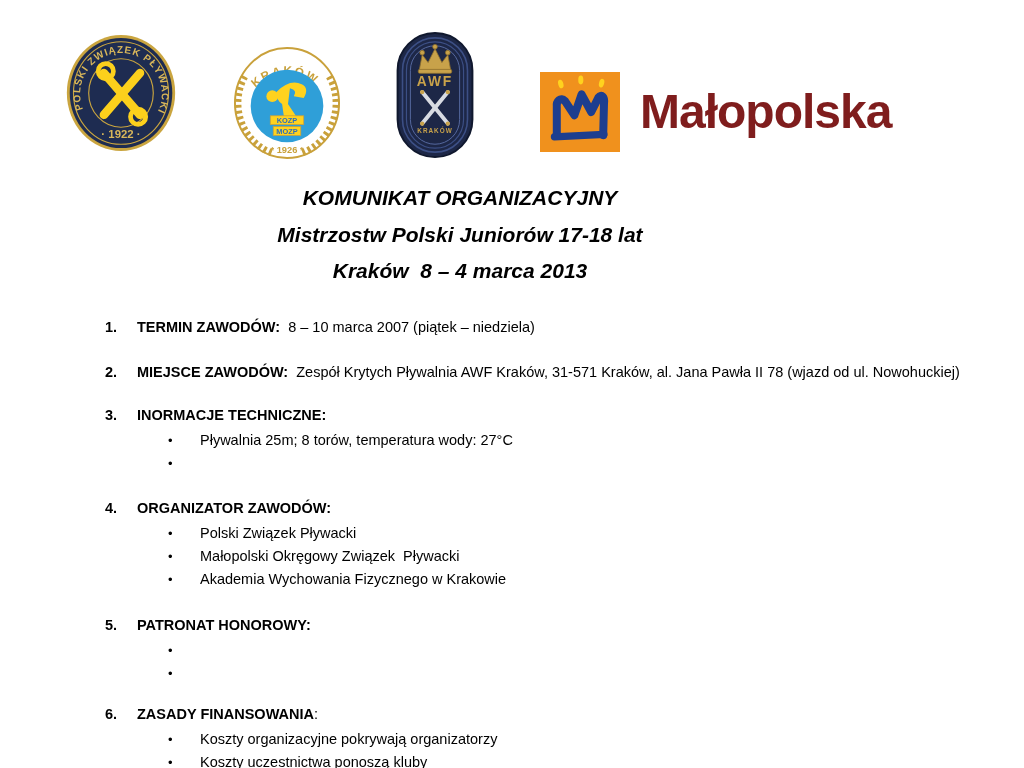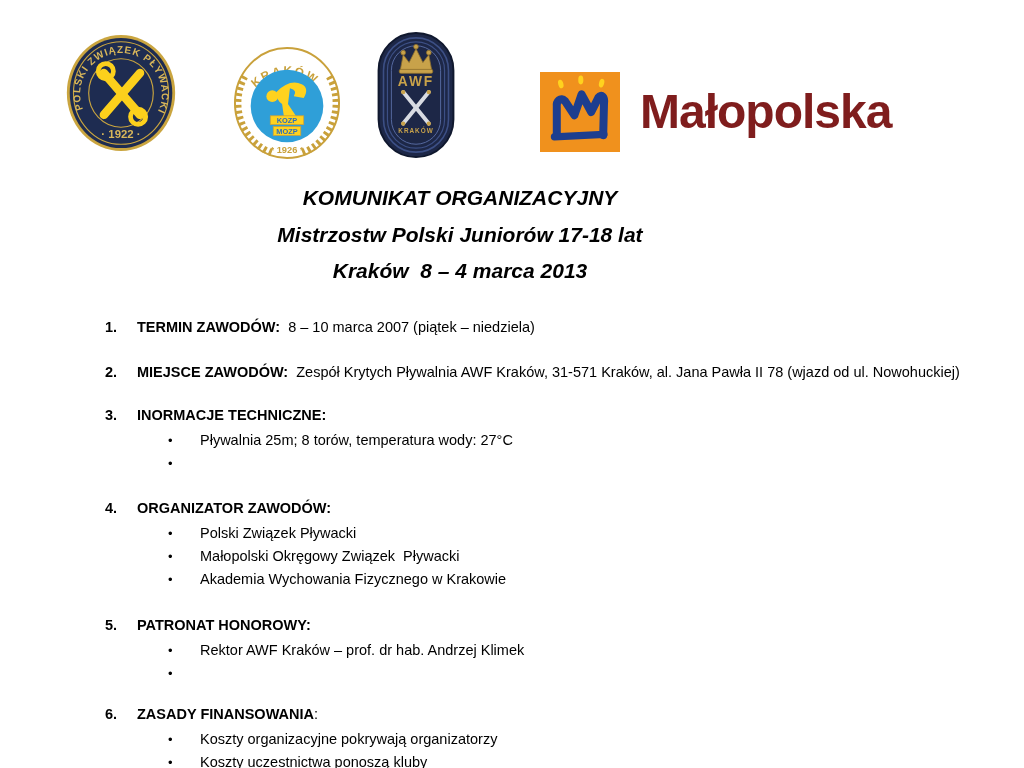--- a/index.html
+++ b/index.html
@@ -4,21 +4,21 @@
 <style>
   html,body{margin:0;padding:0;}
   body{
     width:1024px;height:768px;overflow:hidden;background:#ffffff;
     font-family:"Liberation Sans",sans-serif;color:#000;position:relative;
   }
   
   .logo{position:absolute;}
   #logo-pzp{left:64px;top:30px;}
   #logo-kozp{left:233px;top:46px;}
-  #logo-awf{left:376px;top:31px;}
+  #logo-awf{left:395px;top:31px;}
   #logo-malopolska-icon{left:539px;top:72px;}
   #malopolska-wordmark{
     position:absolute;left:640px;top:84px;
     font-size:48px;font-weight:bold;color:#7f1d1d;letter-spacing:-1px;
     line-height:56px;white-space:pre;
   }
   
   #title-block{
     position:absolute;left:0;top:180px;width:920px;text-align:center;
   }
@@ -197,21 +197,20 @@
     </div>
   </div>
 
   <div class="section" id="sec-4">
     <div class="head-row">
       <span class="sec-num">5.</span>
       <span class="sec-heading">PATRONAT HONOROWY:</span>
     </div>
     <div class="bullet-row">
       <span class="bullet">•</span>
-      <span class="btext">Rektor AWF Kraków – prof. dr hab. Andrzej Klimek</span>
     </div>
     <div class="bullet-row">
       <span class="bullet">•</span>
     </div>
   </div>
 
   <div class="section" id="sec-5">
     <div class="head-row">
       <span class="sec-num">6.</span>
       <span class="sec-heading">ZASADY FINANSOWANIA</span>

